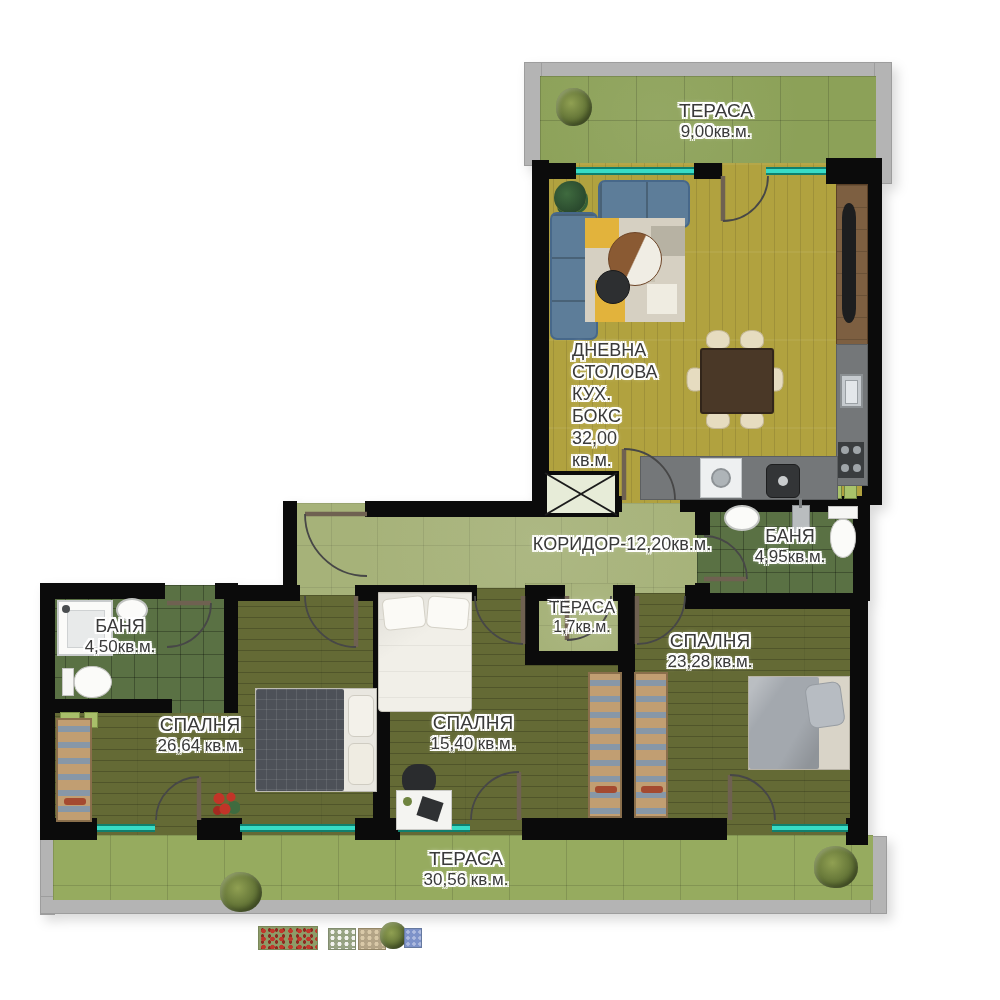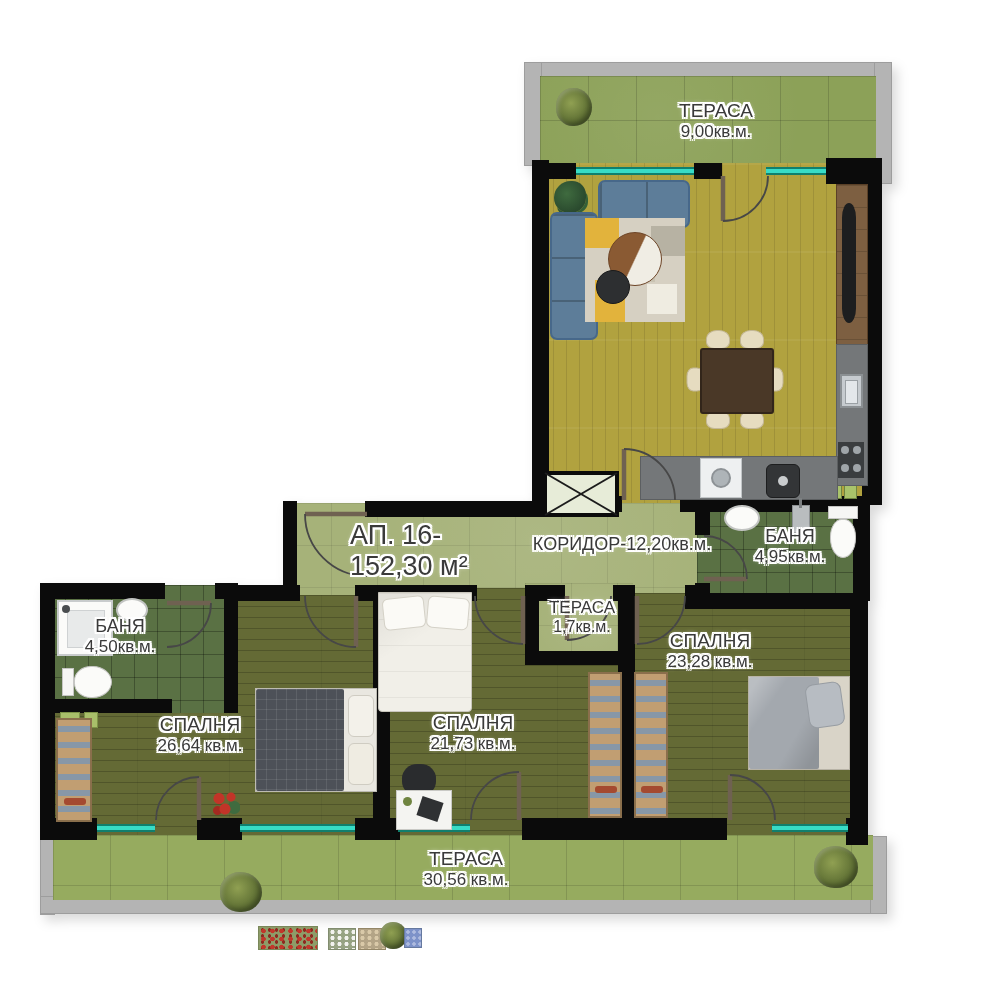--- a/index.html
+++ b/index.html
@@ -271,23 +271,27 @@
         <line x1="730" y1="775" x2="730" y2="820" stroke="#6f6151" stroke-width="4.5"></line>
         <path d="M730 775 A45 45 0 0 1 775 820"></path>
       </g>
     </g>
   </svg>
 
   <div class="lbl" style="left:716px;top:100px;">
     <span class="nm">ТЕРАСА</span>
     <span class="area">9,00кв.м.</span>
   </div>
-  <div class="lbl" style="left:350px;top:520px;transform:none;text-align:left;font-size:27px;line-height:1.15;">
-    <span class="nm">АП. 16-</span>
-    <span class="nm">152,30 м²</span>
+  <div class="lbl" style="left:572px;top:340px;transform:none;text-align:left;font-size:18px;line-height:1.22;">
+    <span class="nm">ДНЕВНА</span>
+    <span class="nm">СТОЛОВА</span>
+    <span class="nm">КУХ.</span>
+    <span class="nm">БОКС</span>
+    <span class="nm">32,00</span>
+    <span class="nm">кв.м.</span>
   </div>
   <div class="lbl" style="left:622px;top:534px;font-size:18px;">
     <span class="nm">КОРИДОР-12,20кв.м.</span>
   </div>
   <div class="lbl" style="left:790px;top:526px;font-size:18px;">
     <span class="nm">БАНЯ</span>
     <span class="area">4,95кв.м.</span>
   </div>
   <div class="lbl" style="left:120px;top:616px;font-size:18px;">
     <span class="nm">БАНЯ</span>
@@ -300,21 +304,21 @@
   <div class="lbl" style="left:710px;top:630px;">
     <span class="nm">СПАЛНЯ</span>
     <span class="area">23,28 кв.м.</span>
   </div>
   <div class="lbl" style="left:200px;top:714px;">
     <span class="nm">СПАЛНЯ</span>
     <span class="area">26,64 кв.м.</span>
   </div>
   <div class="lbl" style="left:473px;top:712px;">
     <span class="nm">СПАЛНЯ</span>
-    <span class="area">21,73 кв.м.</span>
+    <span class="area">15,40 кв.м.</span>
   </div>
   <div class="lbl" style="left:466px;top:848px;">
     <span class="nm">ТЕРАСА</span>
     <span class="area">30,56 кв.м.</span>
   </div>
  </div>
 
  <div>
   <div class="abs" style="left:258px;top:926px;width:58px;height:22px;background-color:#8d9c68;border:1px solid #7a875a;background-image:radial-gradient(circle,#c2372b 2px,transparent 2.6px),radial-gradient(circle,#8e2a20 1.5px,transparent 2px);background-size:9px 8px,7px 6px;"></div>
   <div class="abs" style="left:328px;top:928px;width:26px;height:20px;background-color:#97a383;border:1px solid #818c6f;background-image:radial-gradient(circle,#f2f2ee 1.8px,transparent 2.3px);background-size:7px 6px;"></div>

